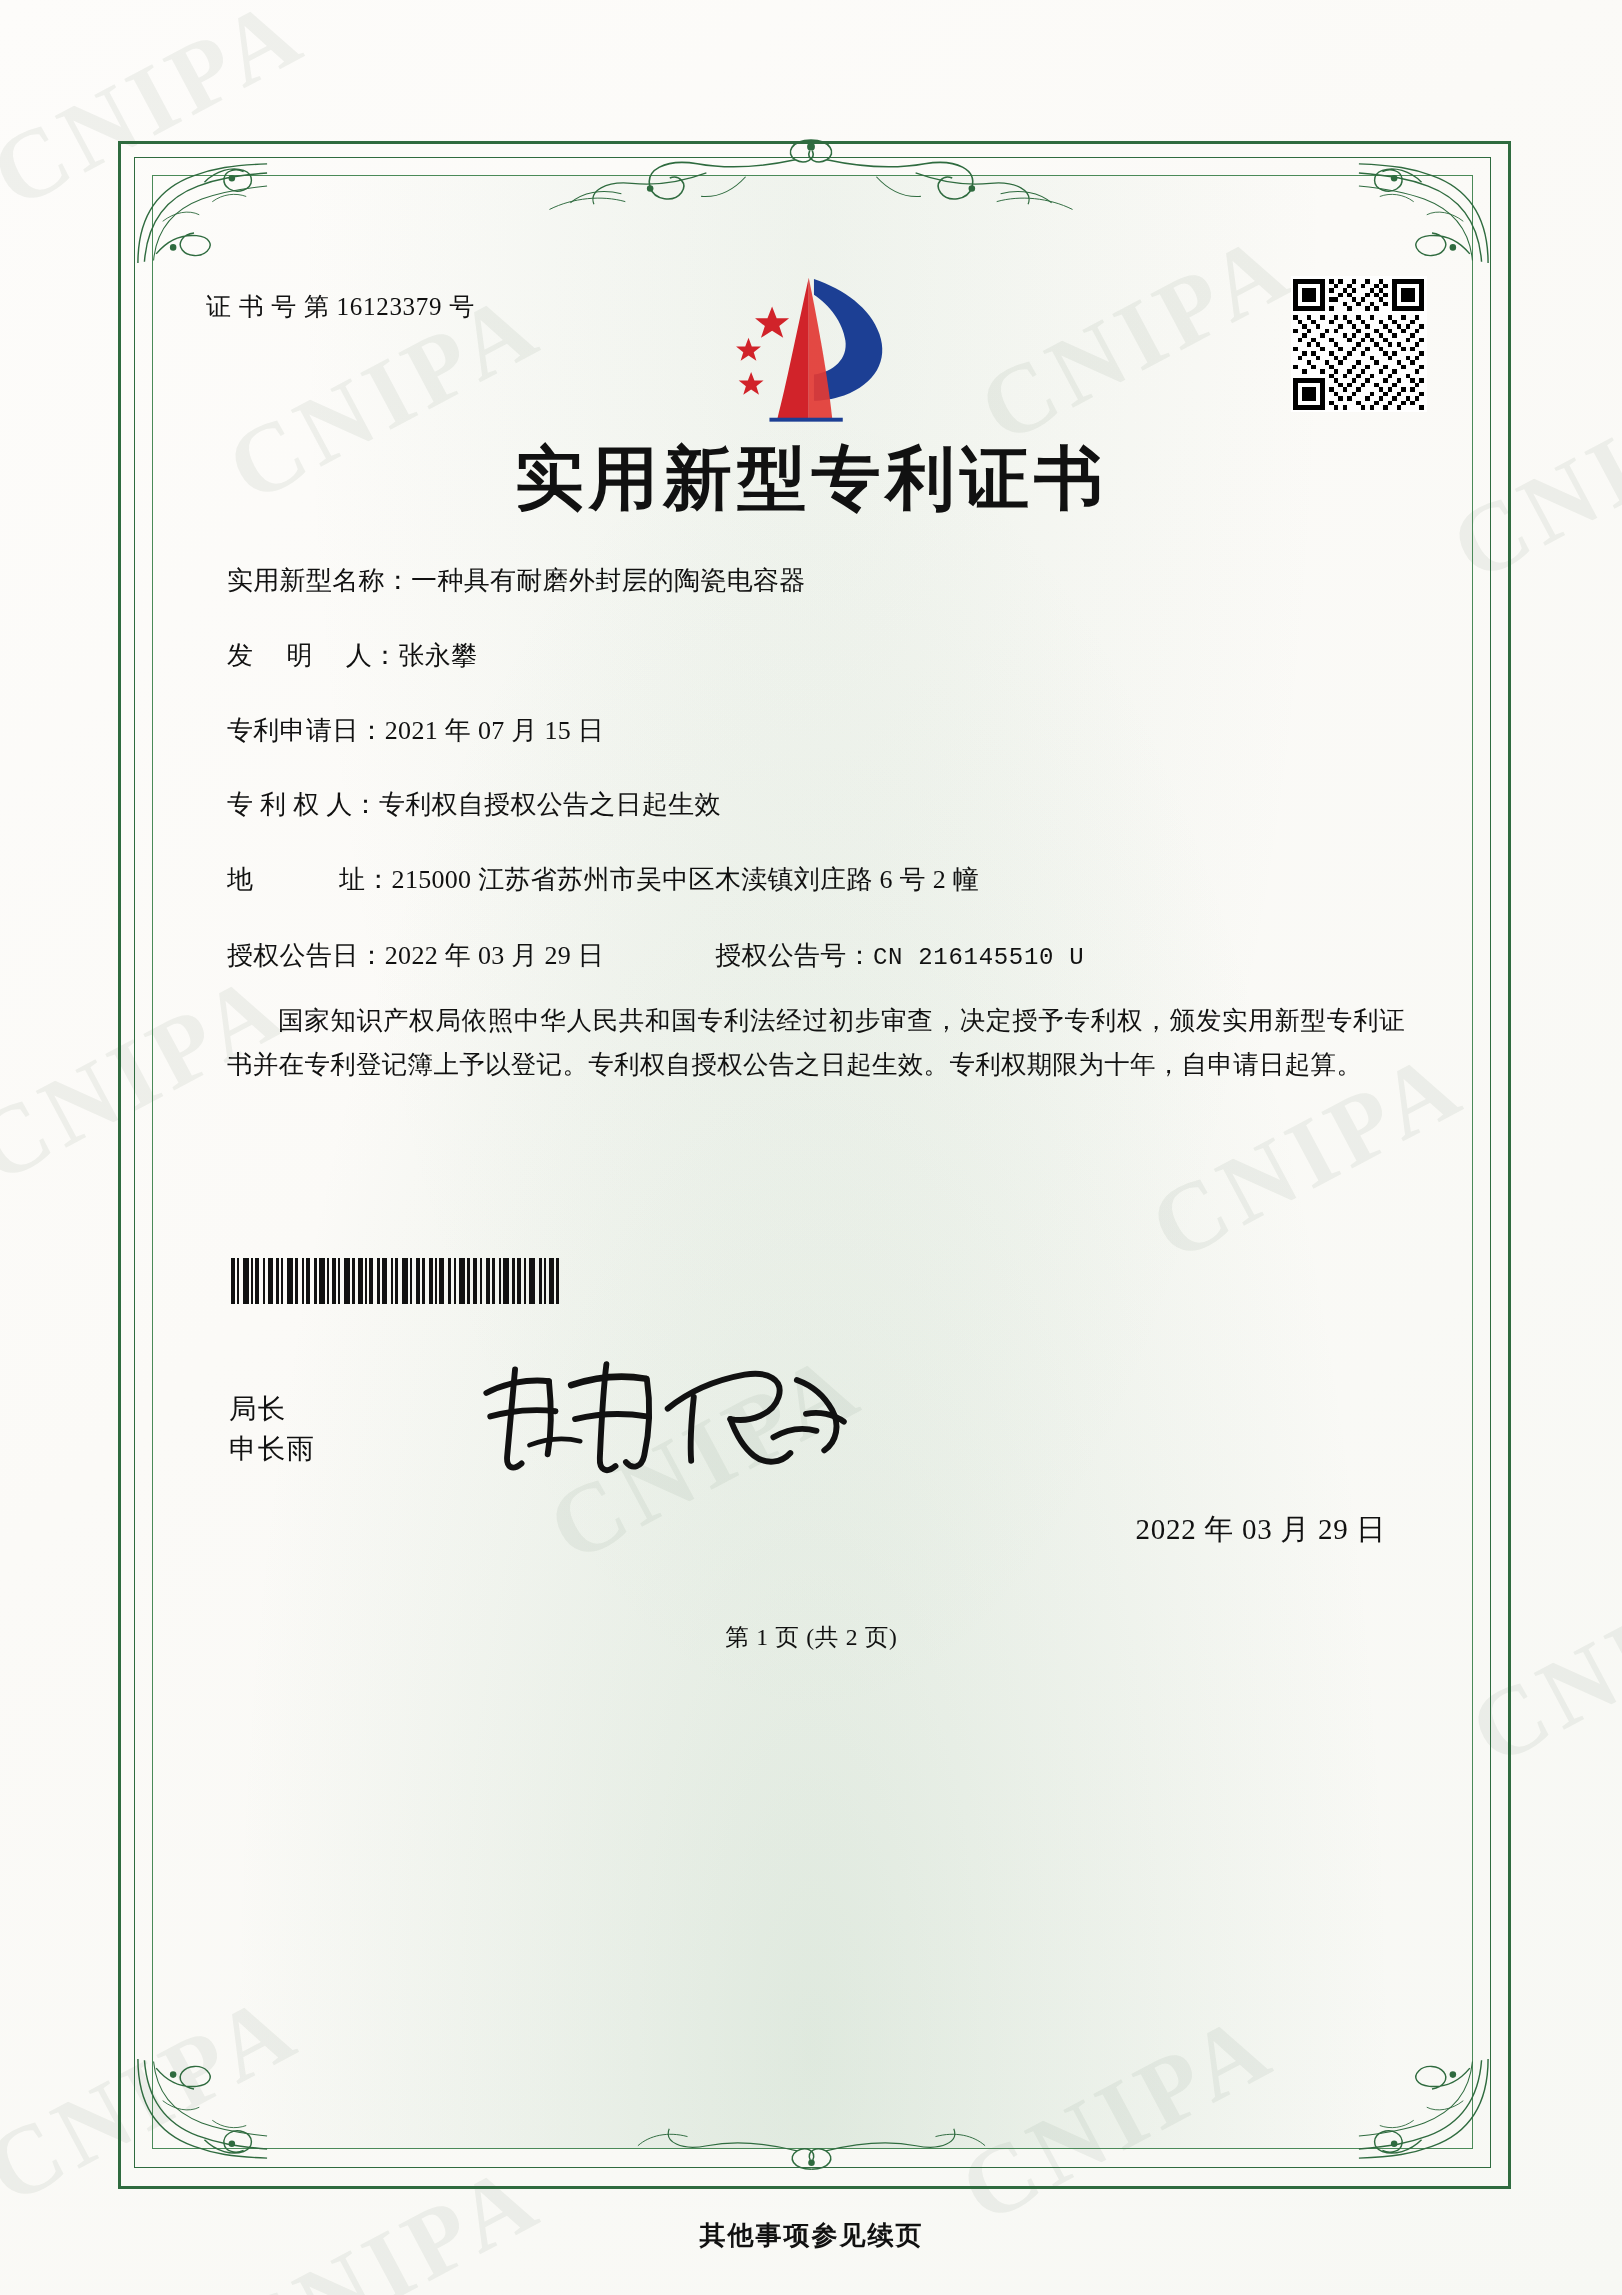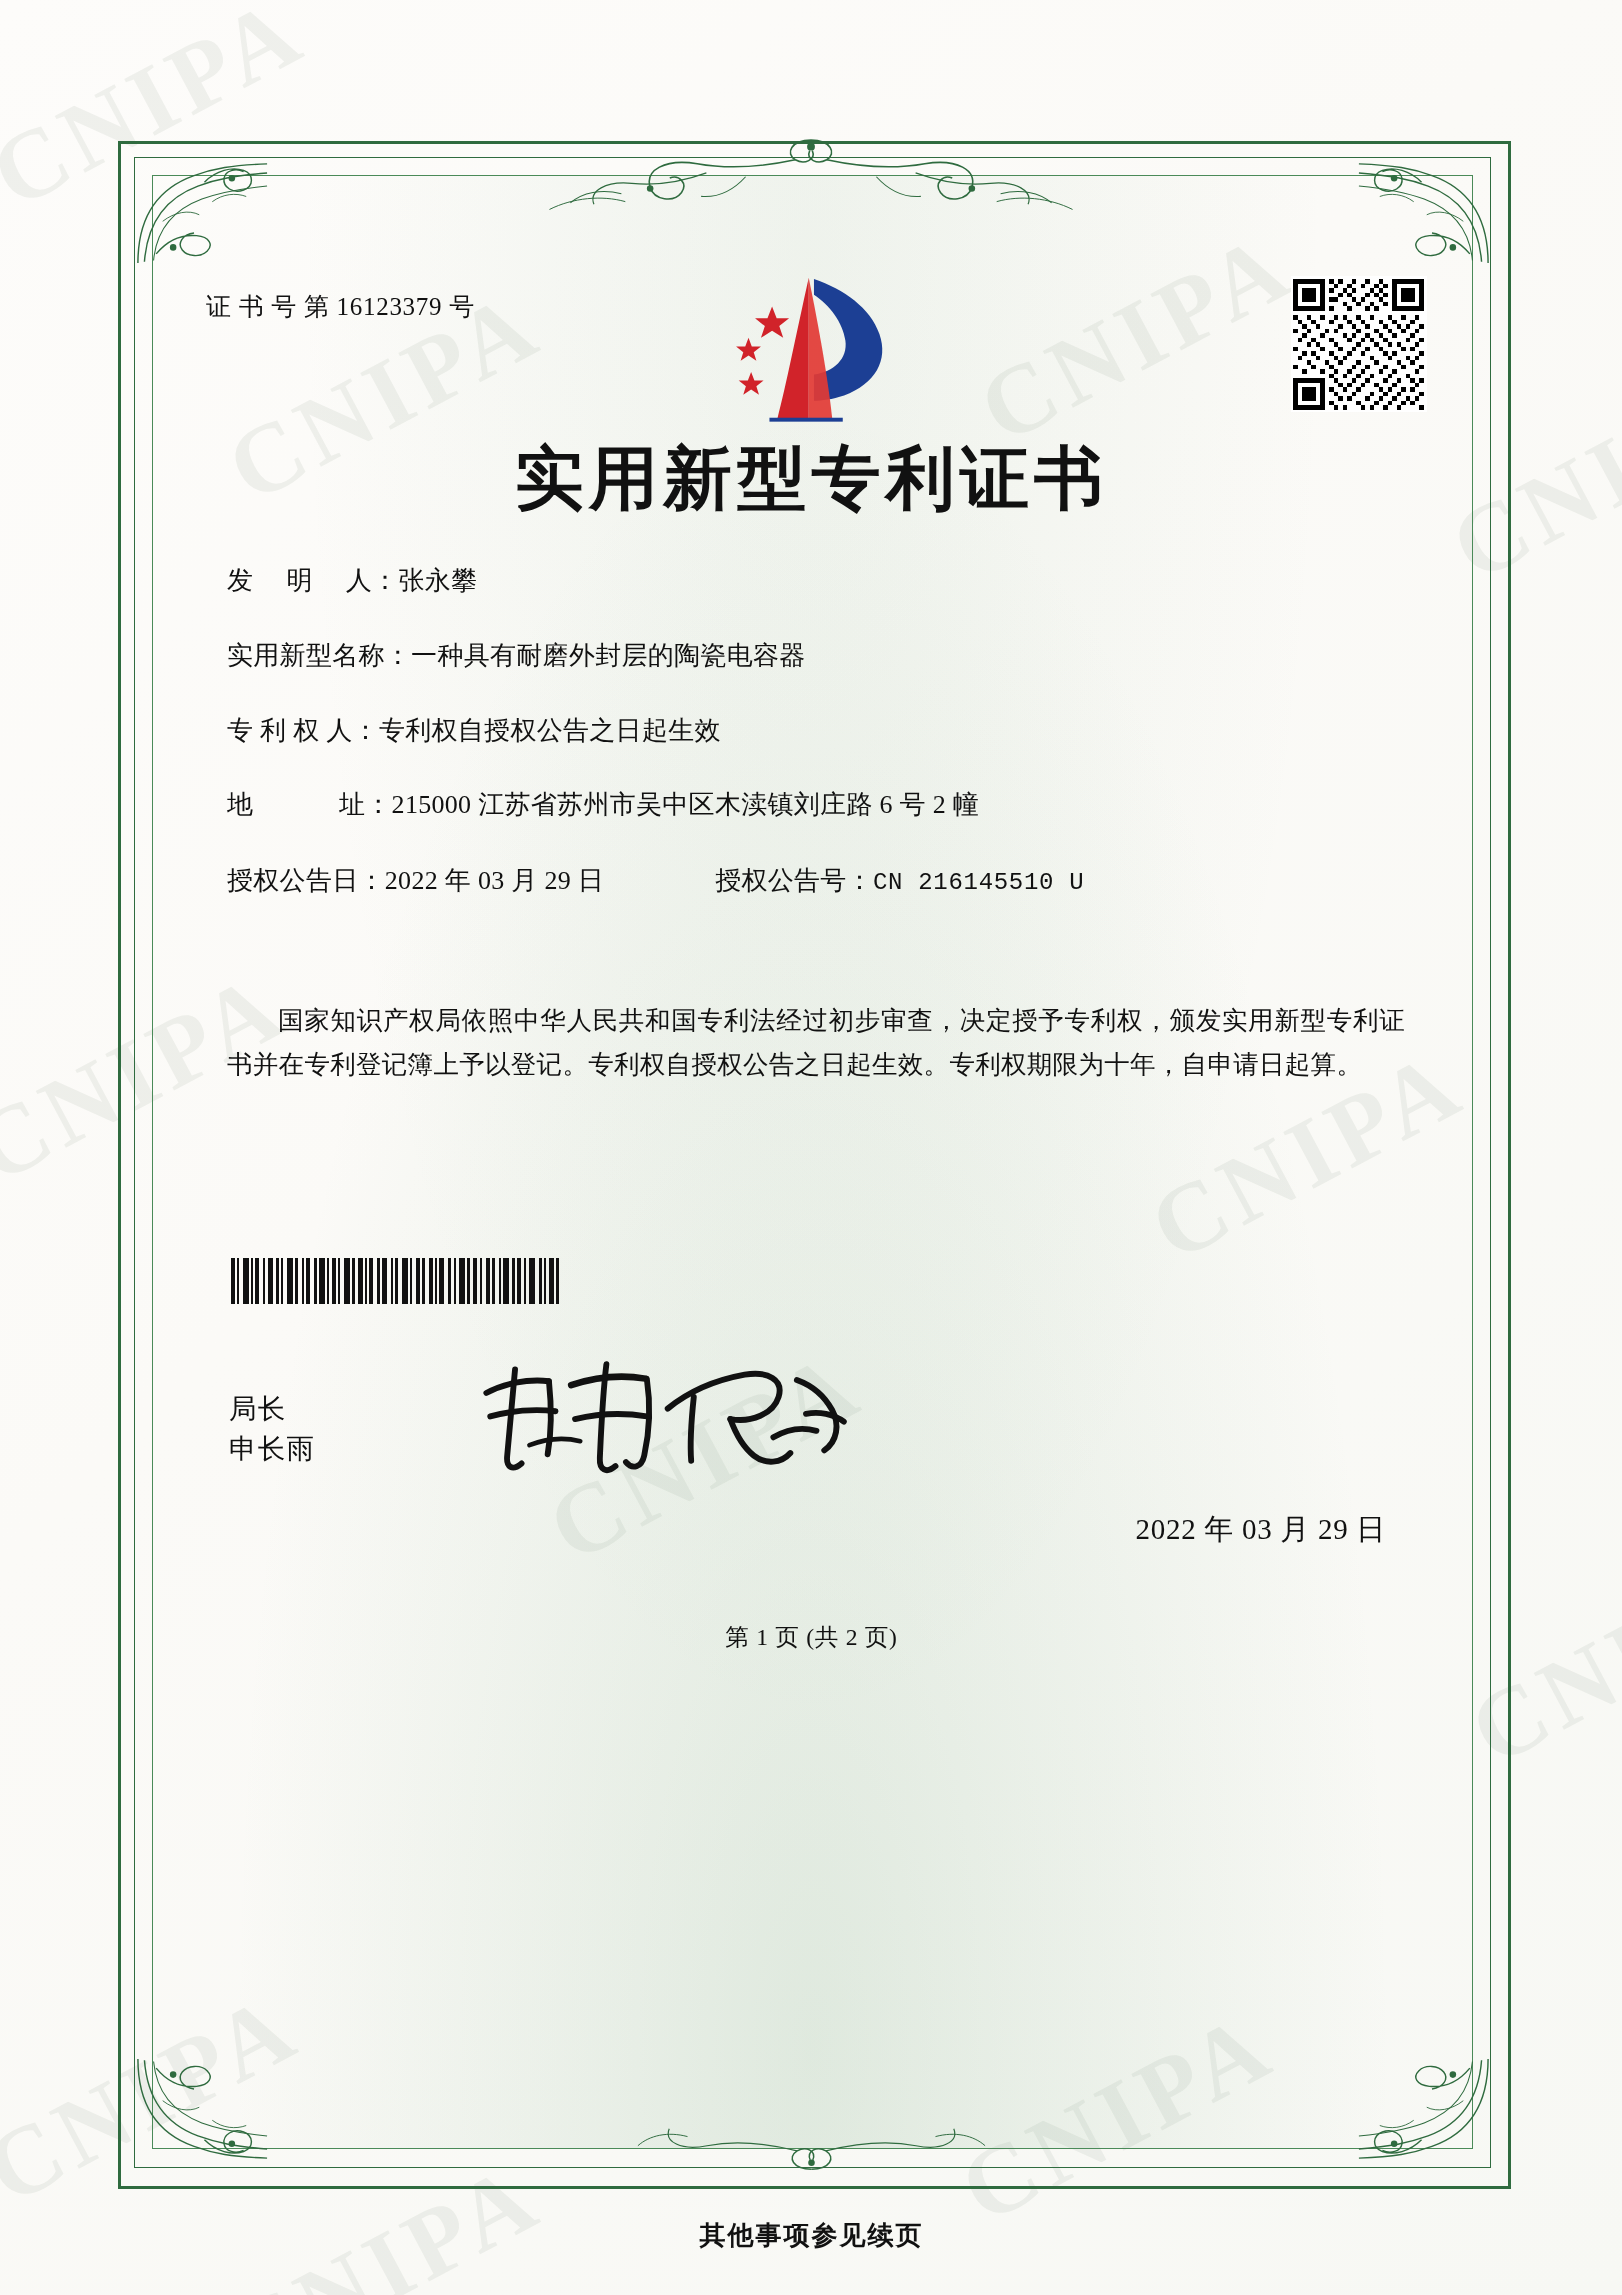--- a/index.html
+++ b/index.html
@@ -630,26 +630,30 @@
       </g>
 
       <rect x="100" y="230" width="112" height="6" fill="#1c3f94"></rect>
     </svg>
   </div>
 
   <div class="doc-title">实用新型专利证书</div>
 
   <div class="fields">
     <div class="field-row">
+      <span class="field-label">实用新型名称：</span>
+      <span class="field-value">一种具有耐磨外封层的陶瓷电容器</span>
+    </div>
+    <div class="field-row">
       <span class="field-label">发　 明　 人：</span>
       <span class="field-value">张永攀</span>
     </div>
     <div class="field-row">
-      <span class="field-label">实用新型名称：</span>
-      <span class="field-value">一种具有耐磨外封层的陶瓷电容器</span>
+      <span class="field-label">专利申请日：</span>
+      <span class="field-value">2021 年 07 月 15 日</span>
     </div>
     <div class="field-row">
       <span class="field-label">专 利 权 人：</span>
       <span class="field-value">专利权自授权公告之日起生效</span>
     </div>
     <div class="field-row">
       <span class="field-label">地　　　 址：</span>
       <span class="field-value">215000 江苏省苏州市吴中区木渎镇刘庄路 6 号 2 幢</span>
     </div>
 

